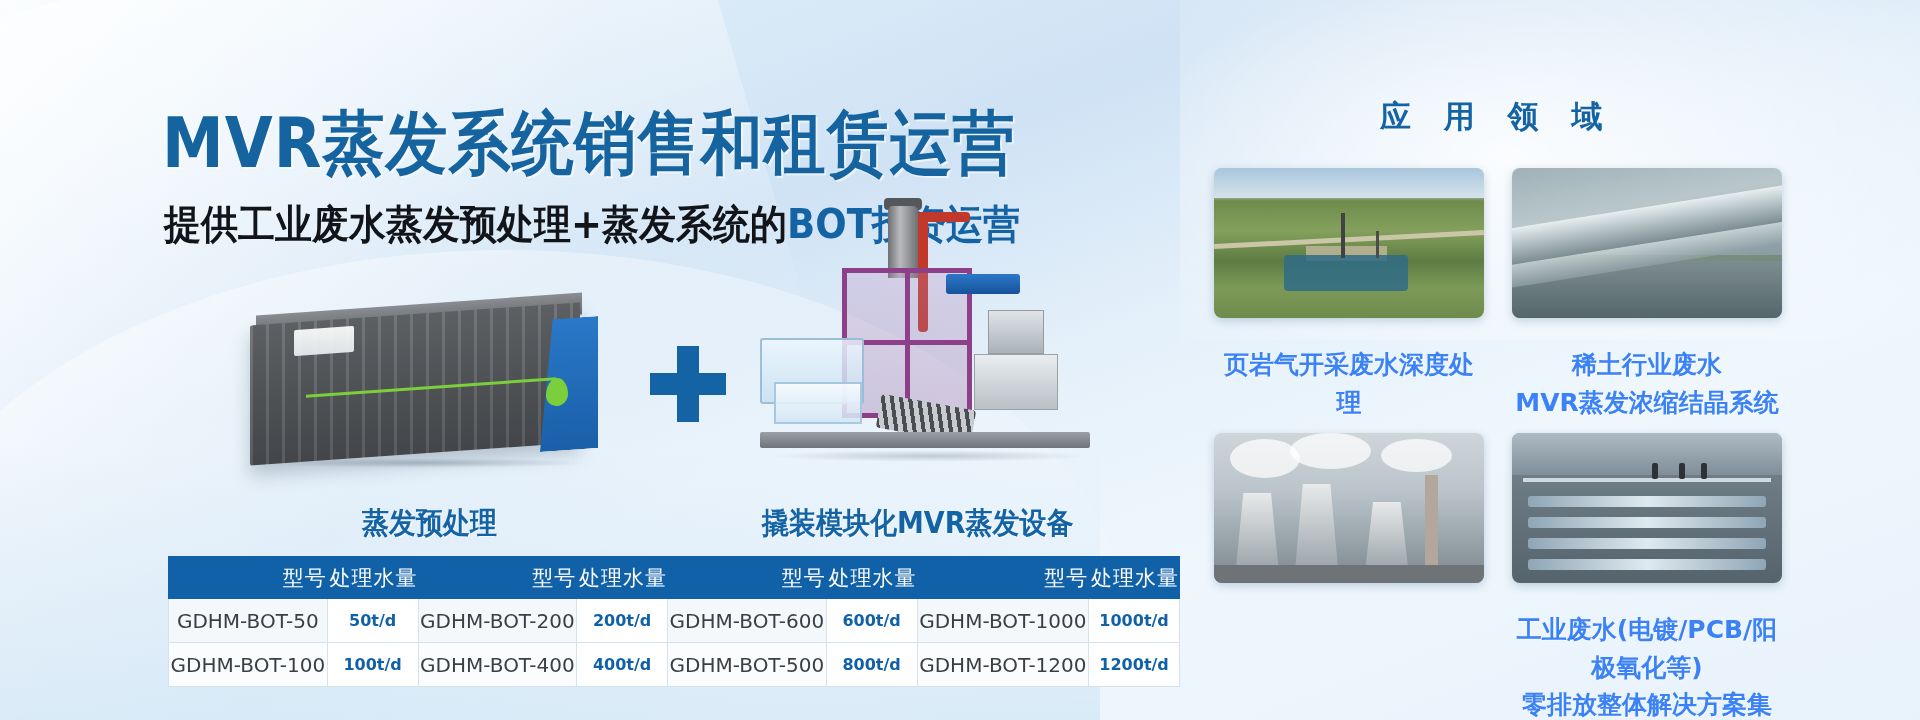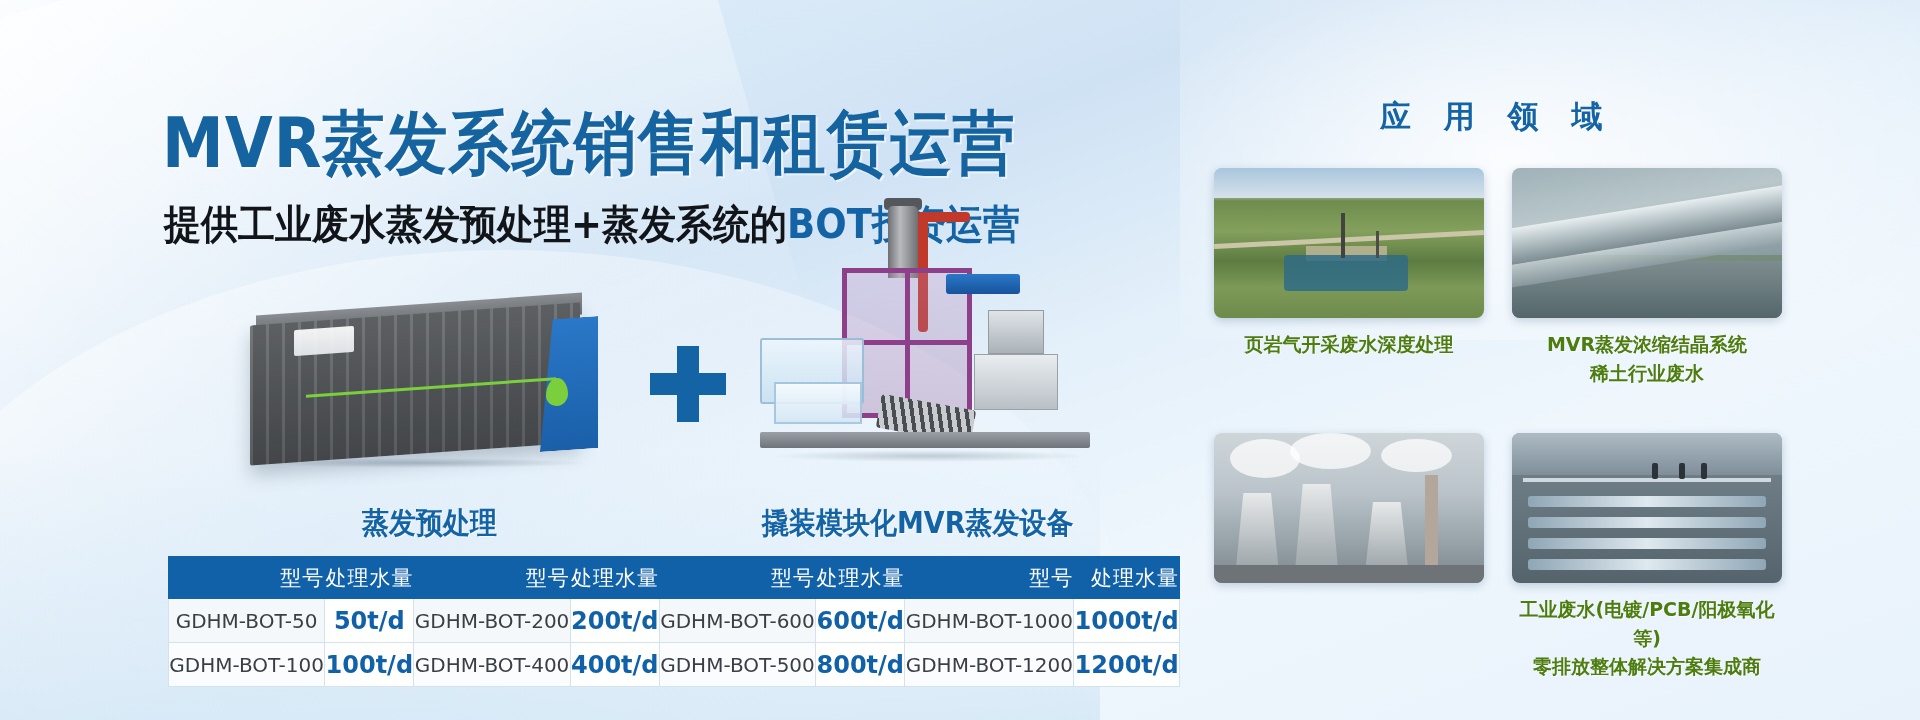--- a/index.html
+++ b/index.html
@@ -79,43 +79,43 @@
     background:#1161a8;color:#fff;font-size:21px;font-weight:normal;
     height:42px;text-align:right;border:1px solid #1161a8;
     letter-spacing:1px;
   }
   .spec-table td{
     height:44px;text-align:center;border:1px solid #d4e2ee;
     font-size:20px;color:#3b3f44;background:#ffffff;
   }
   .spec-table tr:nth-child(odd) td{background:#f4f8fb;}
   .spec-table td.val{
-    font-size:24px;font-weight:bold;color:#1161a8;background:#ffffff;
+    font-size:16px;font-weight:bold;color:#1161a8;background:#ffffff;
   }
   .spec-table tr:nth-child(odd) td.val{background:#ffffff;}
   .spec-table td.mdl{background:#f2f7fb;}
   .spec-table tr:nth-child(even) td.mdl{background:#fafcfe;}
 
   
   .right{position:absolute;left:1190px;top:0;width:730px;height:720px;}
   .app-title{
     position:absolute;left:190px;top:96px;
     font-size:31px;font-weight:bold;color:#1464a5;letter-spacing:11px;
     font-family:"DejaVu Sans","Liberation Sans",sans-serif;
     text-shadow:1px 1px 0 rgba(255,255,255,.6);white-space:nowrap;
   }
   .cards{position:absolute;left:24px;top:168px;width:690px;}
   .card{position:absolute;width:270px;}
   .card .thumb{
     width:270px;height:150px;border-radius:8px;overflow:hidden;position:relative;
     box-shadow:0 3px 10px rgba(30,70,110,.22);
   }
   .card .cap{
-    margin-top:12px;text-align:center;font-size:19px;line-height:1.5;
-    color:#4d7c0f;font-weight:bold;
+    margin-top:28px;text-align:center;font-size:25px;line-height:1.5;
+    color:#3b82f6;font-weight:bold;
     font-family:"DejaVu Sans","Liberation Sans",sans-serif;
     text-shadow:1px 1px 0 rgba(255,255,255,.6);
   }
   #card-0{left:0;top:0;}
   #card-1{left:298px;top:0;}
   #card-2{left:0;top:265px;}
   #card-3{left:298px;top:265px;}
 
   
   .t-shale{background:linear-gradient(180deg,#b9cfe0 0%,#cddae4 16%,#6f8c4e 22%,#84a05c 42%,#5d7c42 62%,#7d9a58 80%,#6e8b4c 100%);}
@@ -315,22 +315,22 @@
     </div>
 
     <div class="card" id="card-1">
       <div class="thumb t-pipe">
         <div class="grn"></div>
           <div class="wall"></div>
         <div class="big2"></div>
           <div class="big"></div>
       </div>
       <div class="cap">
+        <div>稀土行业废水</div>
         <div>MVR蒸发浓缩结晶系统</div>
-        <div>稀土行业废水</div>
       </div>
     </div>
 
     <div class="card" id="card-2">
       <div class="thumb t-coal">
         <div class="smoke s1"></div>
           <div class="smoke s2"></div>
           <div class="smoke s3"></div>
         <div class="tower tw1"></div>
           <div class="tower tw2"></div>

